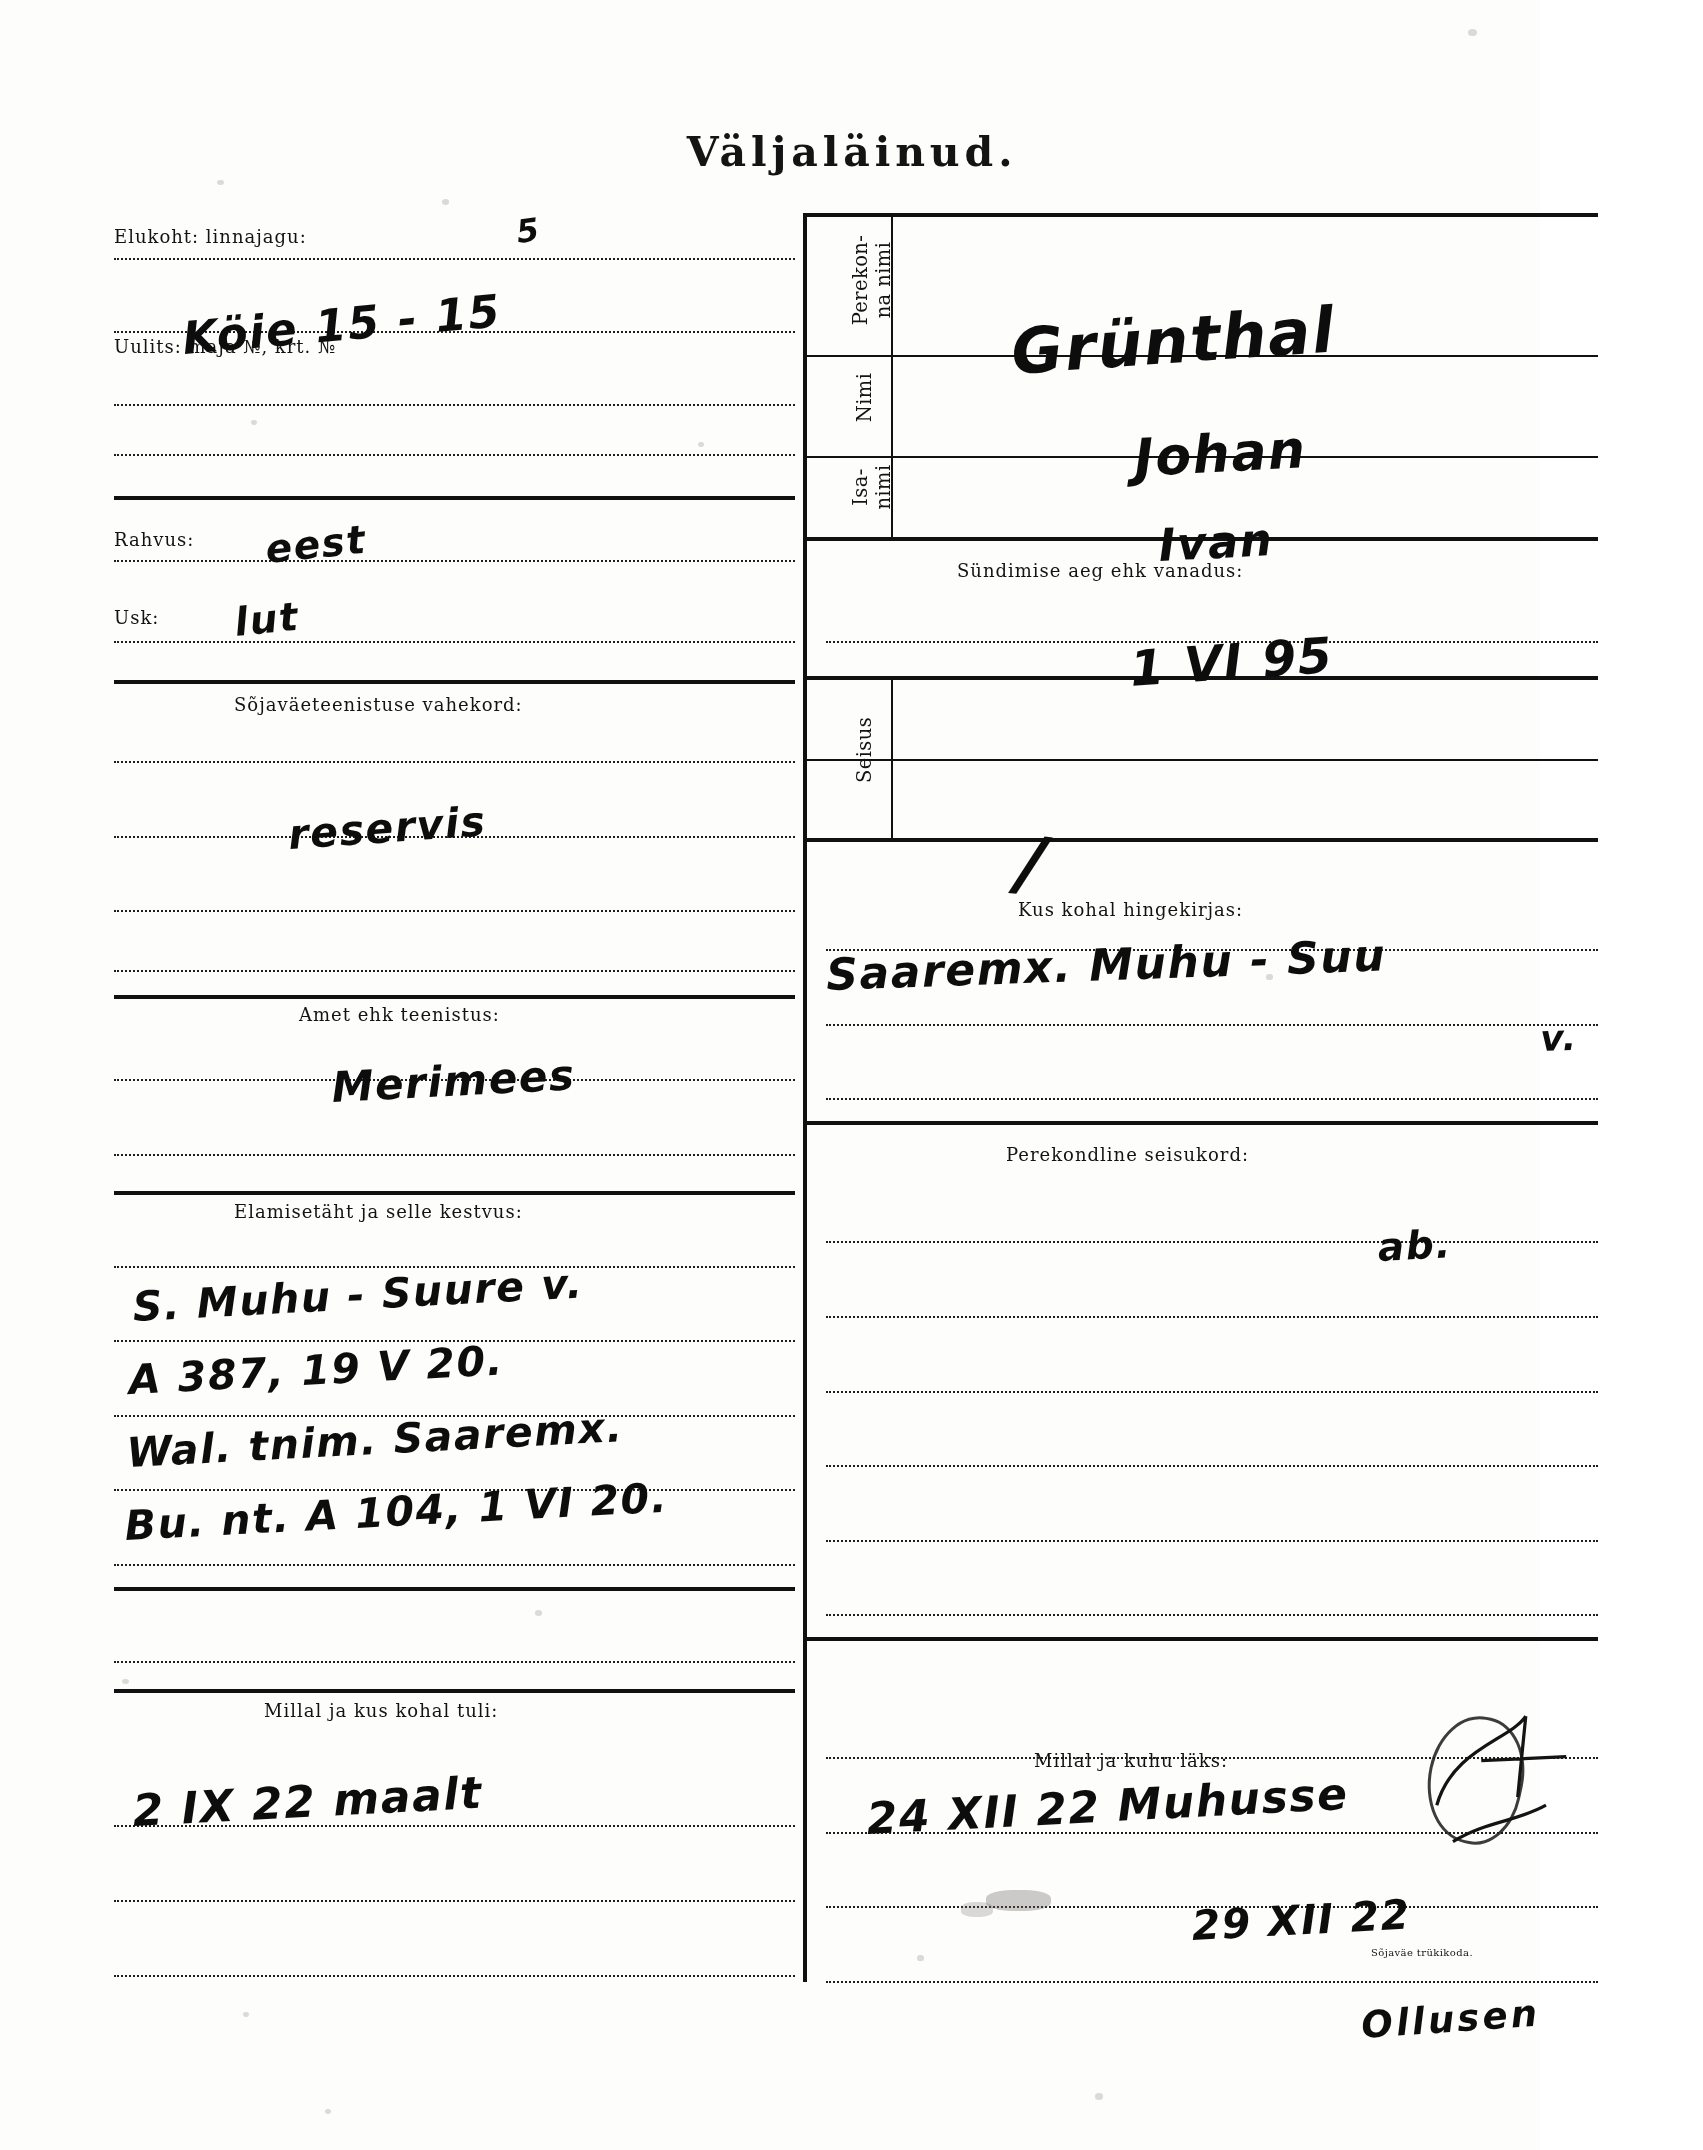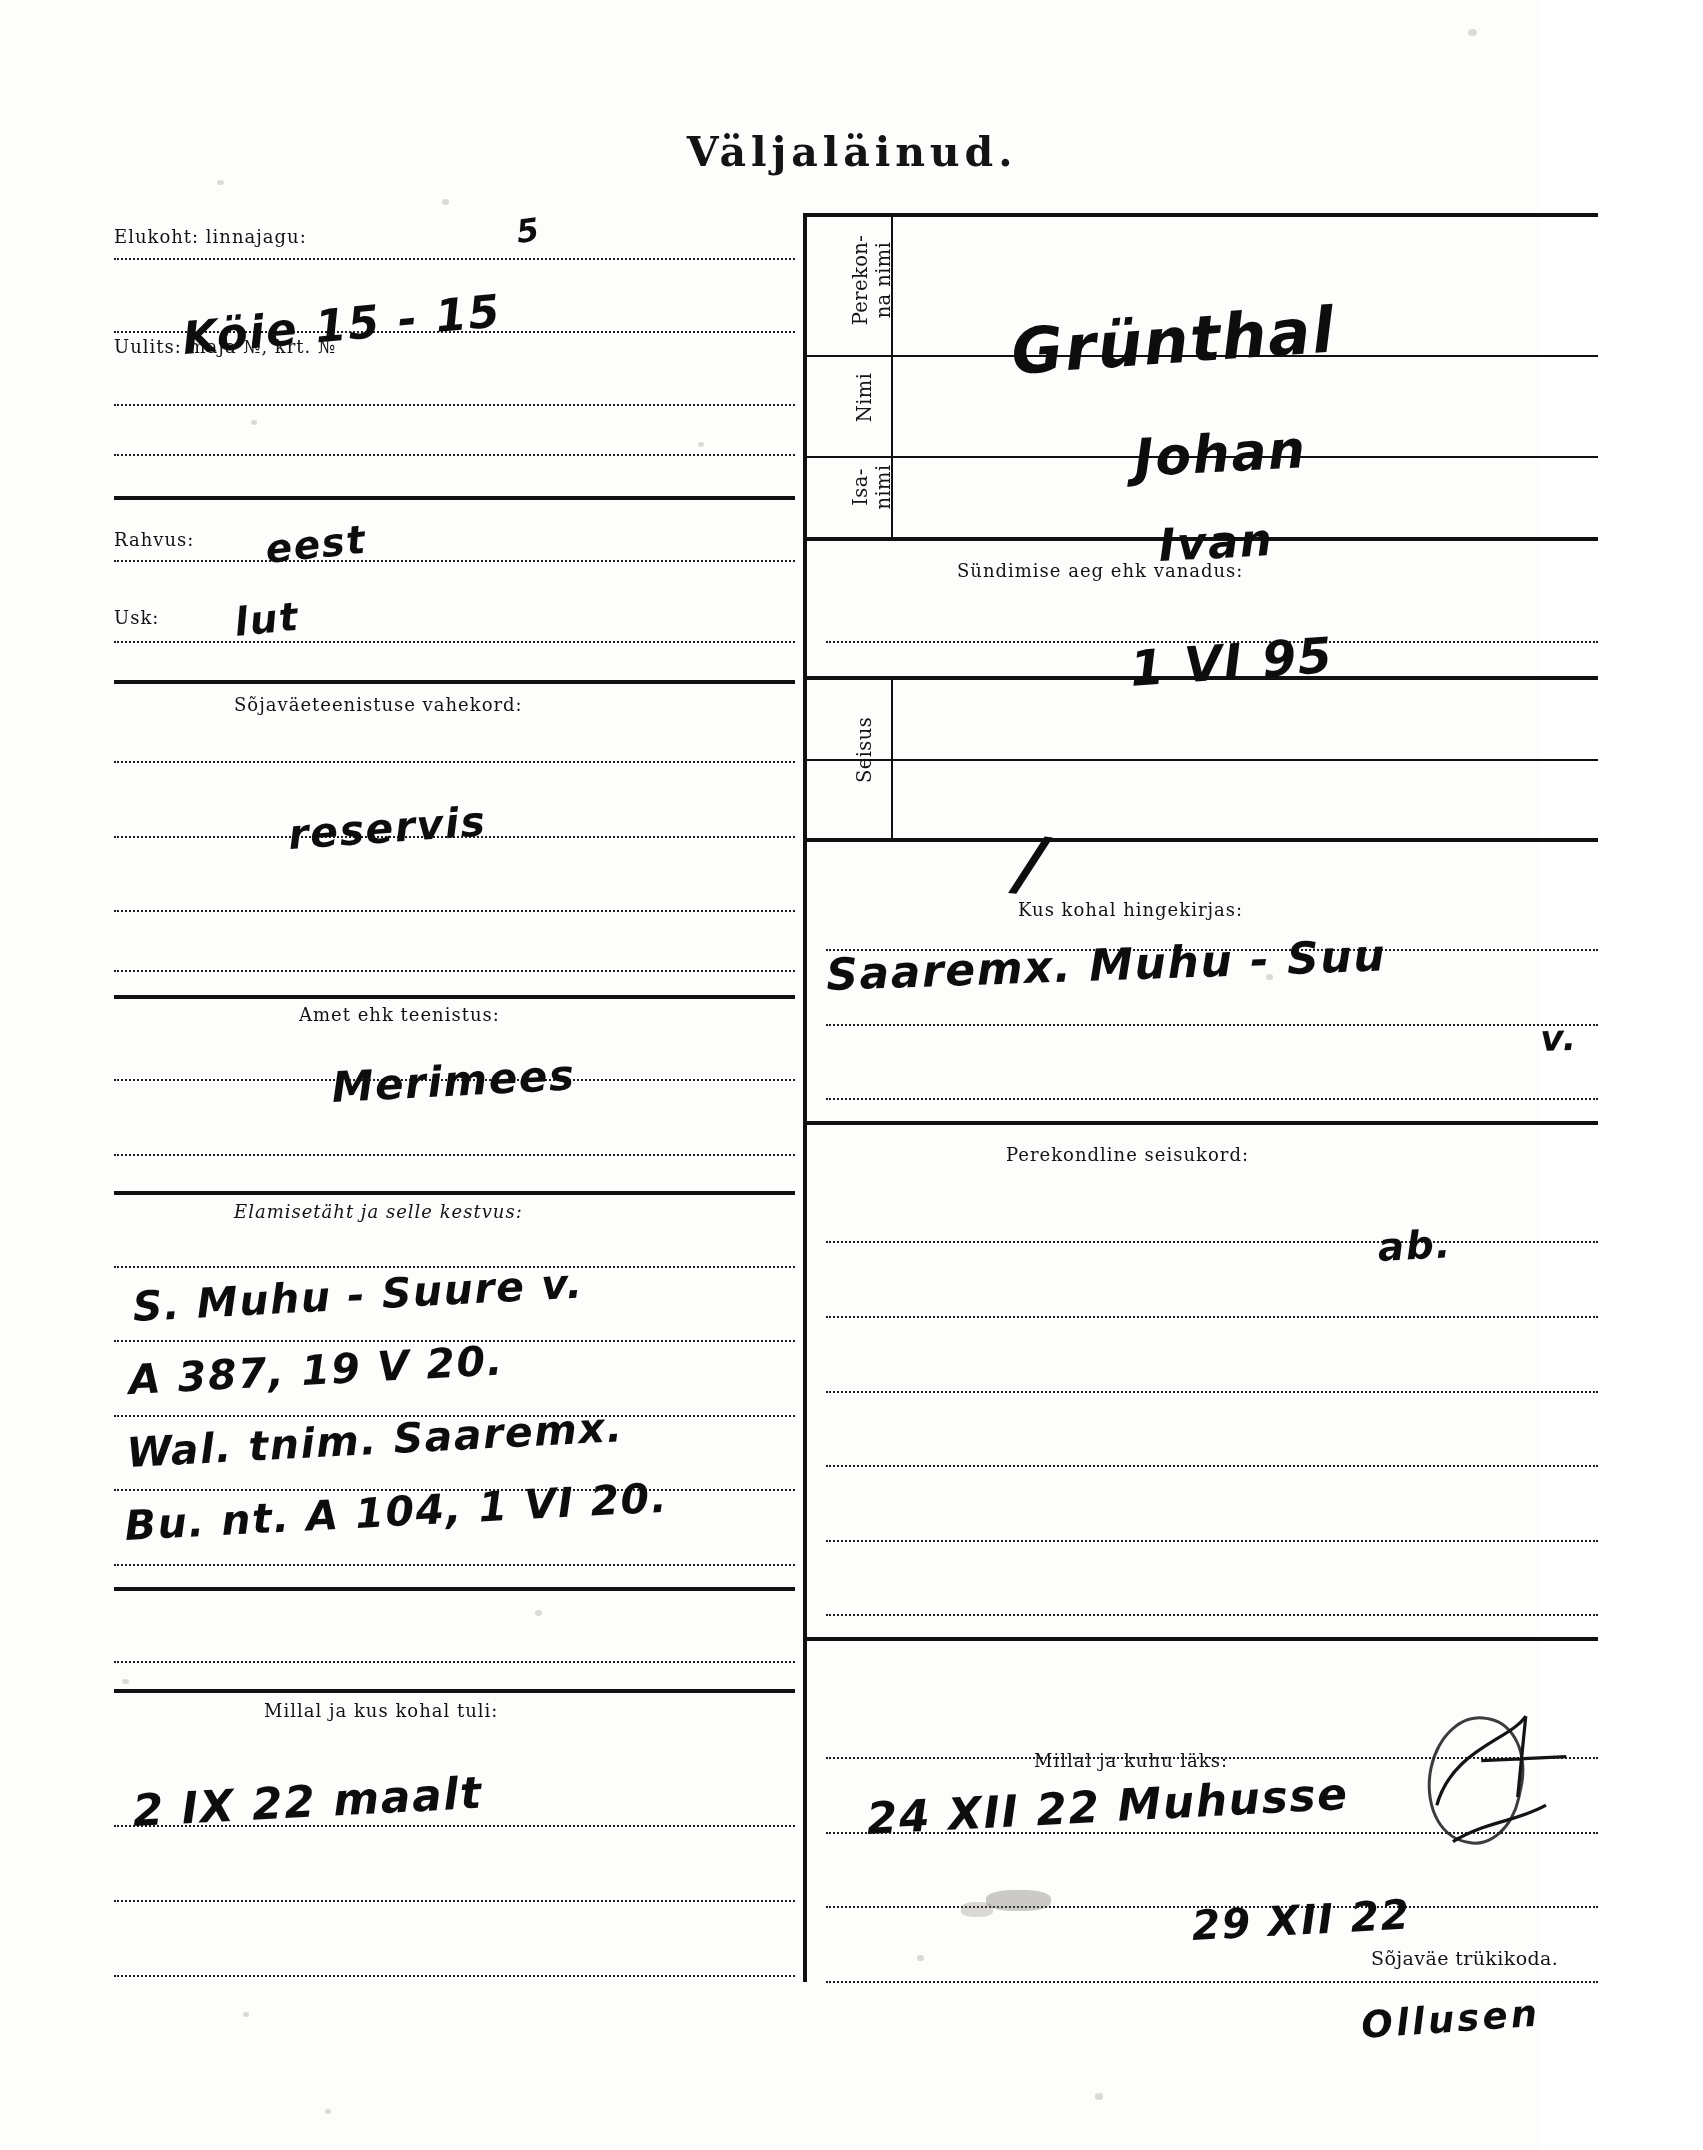--- a/index.html
+++ b/index.html
@@ -77,21 +77,21 @@
   }
   .lbl.vert {
     transform-origin: 0 0;
     transform: rotate(-90deg);
     font-size: 19.5px;
     letter-spacing: 0.4px;
     line-height: 23px;
     text-align: center;
   }
   .lbl.tiny {
-    font-size: 19px;
+    font-size: 10px;
     letter-spacing: 0.4px;
   }
 
   
   .hw {
     position: absolute;
     font-family: "DejaVu Sans", sans-serif;
     font-style: italic;
     color: #0d0d0d;
     white-space: nowrap;
@@ -197,21 +197,21 @@
   <div class="rule" style="left:826px;top:1832px;width:772px;"></div>
   <div class="rule" style="left:826px;top:1906px;width:772px;"></div>
   <div class="rule" style="left:826px;top:1981px;width:772px;"></div>
 
   <div class="lbl" style="left:114px;top:226px;">Elukoht: linnajagu:</div>
   <div class="lbl" style="left:114px;top:292px;margin-top:44px;">Uulits: maja №, krt. №</div>
   <div class="lbl" style="left:114px;top:529px;">Rahvus:</div>
   <div class="lbl" style="left:114px;top:607px;">Usk:</div>
   <div class="lbl" style="left:234px;top:694px;">Sõjaväeteenistuse vahekord:</div>
   <div class="lbl" style="left:299px;top:1004px;">Amet ehk teenistus:</div>
-  <div class="lbl" style="left:234px;top:1201px;font-style:italic;">Elamisetäht ja selle kestvus:</div>
+  <div class="lbl" style="left:234px;top:1201px;">Elamisetäht ja selle kestvus:</div>
   <div class="lbl" style="left:264px;top:1700px;">Millal ja kus kohal tuli:</div>
 
   <div class="hw slant" style="left:519px;top:213px;font-size:32px;transform:rotate(-7deg);">5</div>
   <div class="hw slant" style="left:185px;top:312px;font-size:45px;transform:rotate(-5deg);">Köie 15 - 15</div>
   <div class="hw slant" style="left:268px;top:527px;font-size:39px;transform:rotate(-6deg);">eest</div>
   <div class="hw slant" style="left:237px;top:600px;font-size:39px;transform:rotate(-6deg);">lut</div>
   <div class="hw slant" style="left:290px;top:811px;font-size:41px;transform:rotate(-4deg);">reservis</div>
   <div class="hw slant" style="left:333px;top:1063px;font-size:42px;transform:rotate(-3deg);">Merimees</div>
 
   <div class="hw slant" style="left:134px;top:1283px;font-size:41px;transform:rotate(-3deg);">S. Muhu - Suure v.</div>

